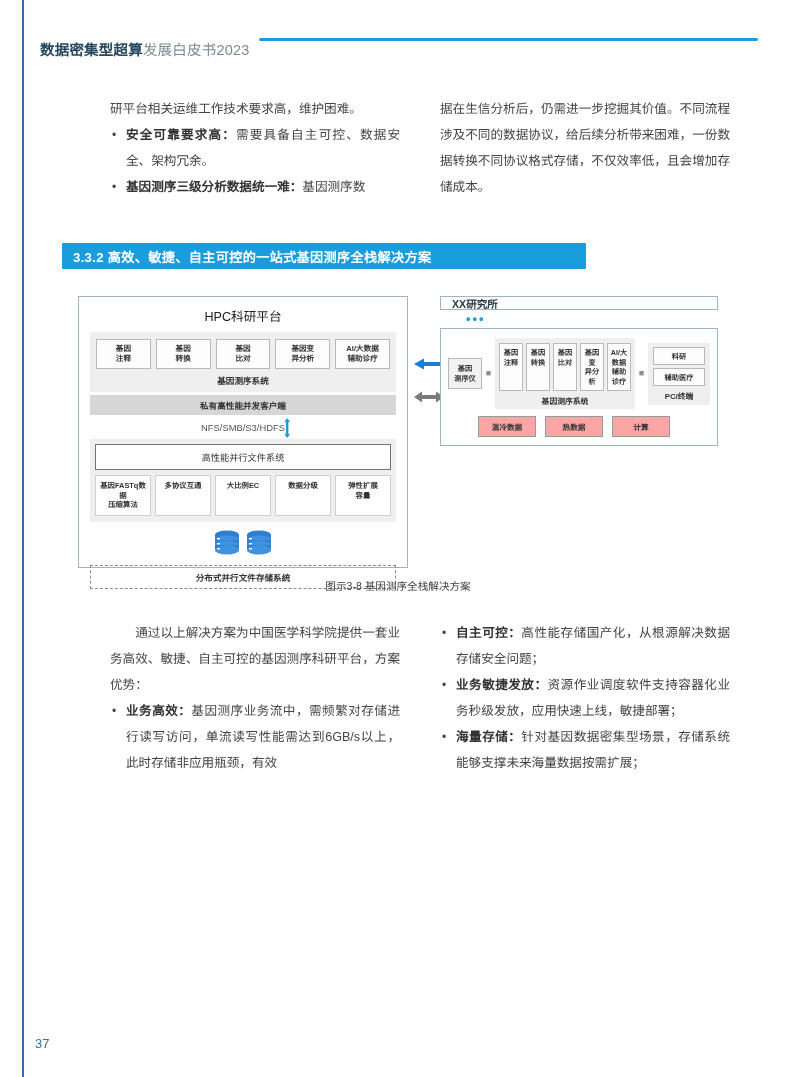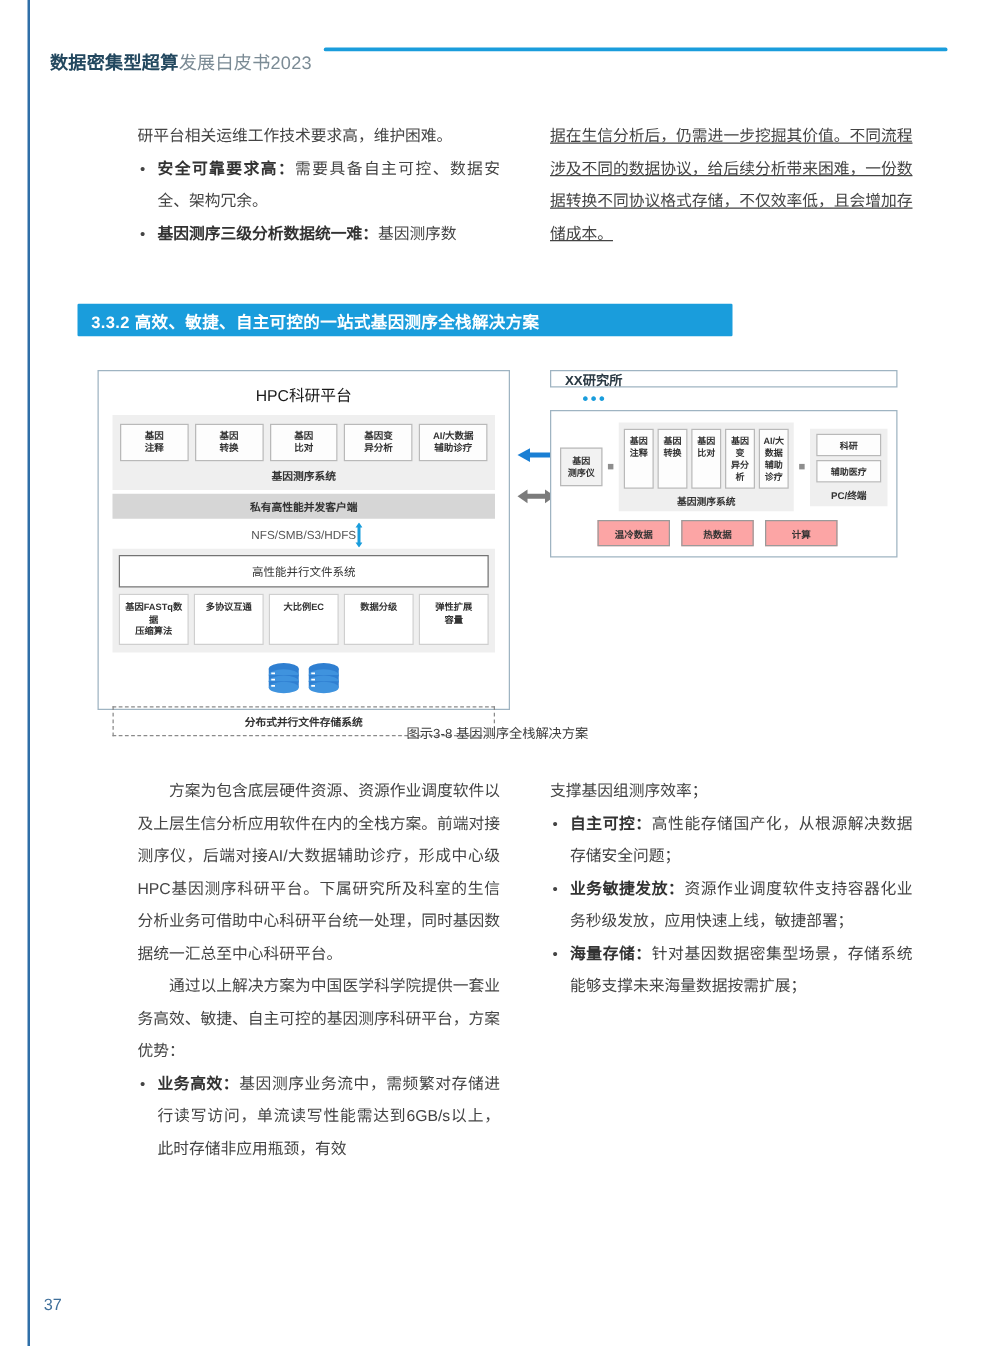--- a/index.html
+++ b/index.html
@@ -401,21 +401,21 @@
 </div>
 
 <div class="col col-left" style="top:96px;">
   <p class="para">研平台相关运维工作技术要求高，维护困难。</p>
   <ul class="bullets">
     <li><span class="b">安全可靠要求高：</span><span>需要具备自主可控、数据安全、架构冗余。</span></li>
     <li><span class="b">基因测序三级分析数据统一难：</span><span>基因测序数</span></li>
   </ul>
 </div>
 
-<div class="col col-right" style="top:96px;text-decoration:underline;">
+<div class="col col-right" style="top:96px;">
   <p class="para">据在生信分析后，仍需进一步挖掘其价值。不同流程涉及不同的数据协议，给后续分析带来困难，一份数据转换不同协议格式存储，不仅效率低，且会增加存储成本。</p>
 </div>
 
 <div class="section-banner">
   <span>3.3.2 高效、敏捷、自主可控的一站式基因测序全栈解决方案</span>
 </div>
 
 <div class="figure-wrap">
 
   <div class="panel-left">
@@ -543,29 +543,27 @@
         <div class="data-chip">计算</div>
       </div>
     </div>
 
   </div>
 </div>
 
 <div class="fig-caption">图示3-8 基因测序全栈解决方案</div>
 
 <div class="col col-left" style="top:620px;">
-  <p class="para indent">方案为包含底层硬件资源、资源作业调度软件以及上层生信分析应用软件在内的全栈方案。前端对接测序仪，后端对接AI/大数据辅助诊疗，形成中心级HPC基因测序科研平台。下属研究所及科室的生信分析业务可借助中心科研平台统一处理，同时基因数据统一汇总至中心科研平台。</p>
   <p class="para indent">通过以上解决方案为中国医学科学院提供一套业务高效、敏捷、自主可控的基因测序科研平台，方案优势：</p>
   <ul class="bullets">
     <li><span class="b">业务高效：</span><span>基因测序业务流中，需频繁对存储进行读写访问，单流读写性能需达到6GB/s以上，此时存储非应用瓶颈，有效</span></li>
   </ul>
 </div>
 
 <div class="col col-right" style="top:620px;">
-  <p class="para">支撑基因组测序效率；</p>
   <ul class="bullets">
     <li><span class="b">自主可控：</span><span>高性能存储国产化，从根源解决数据存储安全问题；</span></li>
     <li><span class="b">业务敏捷发放：</span><span>资源作业调度软件支持容器化业务秒级发放，应用快速上线，敏捷部署；</span></li>
     <li><span class="b">海量存储：</span><span>针对基因数据密集型场景，存储系统能够支撑未来海量数据按需扩展；</span></li>
   </ul>
 </div>
 
 <div class="page-num">37</div>
 
 </body></html>

